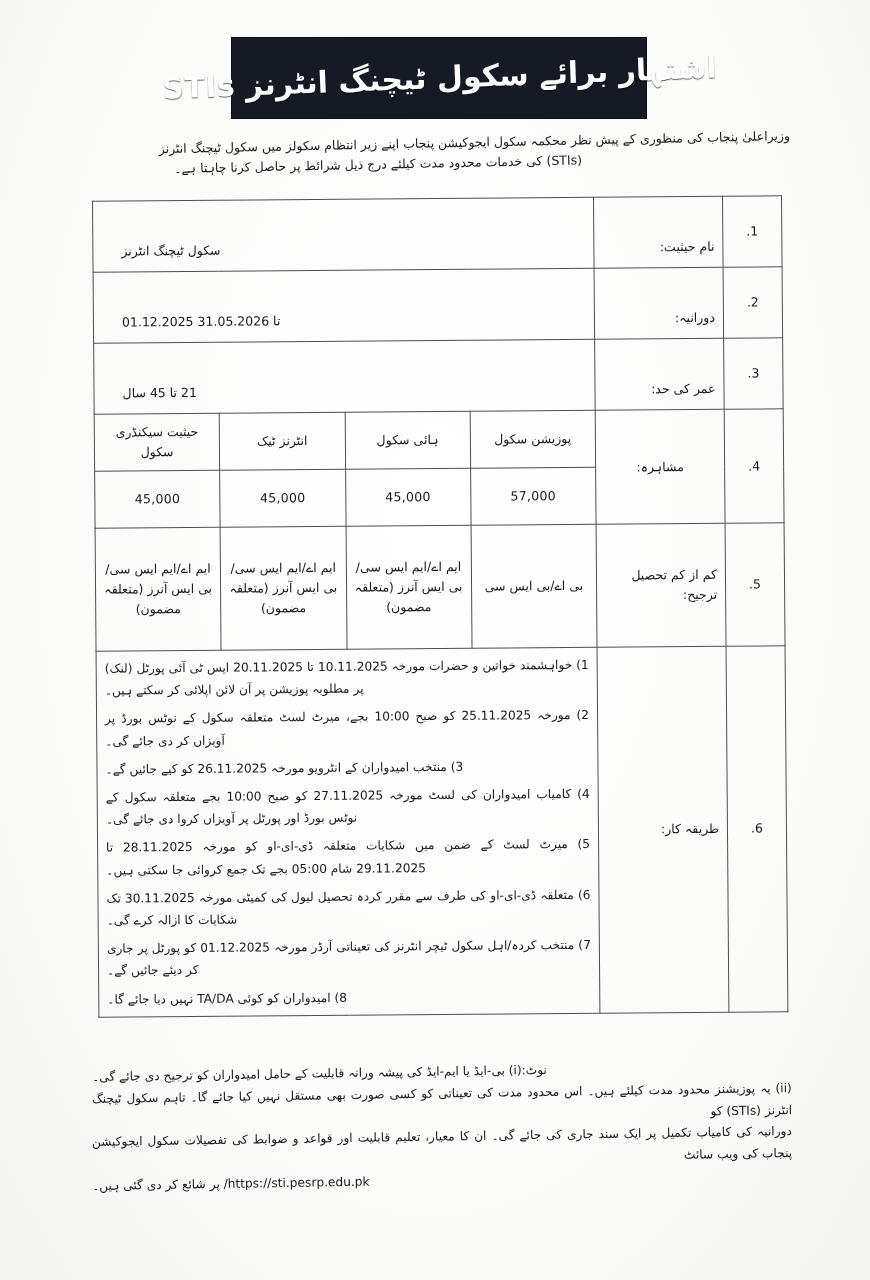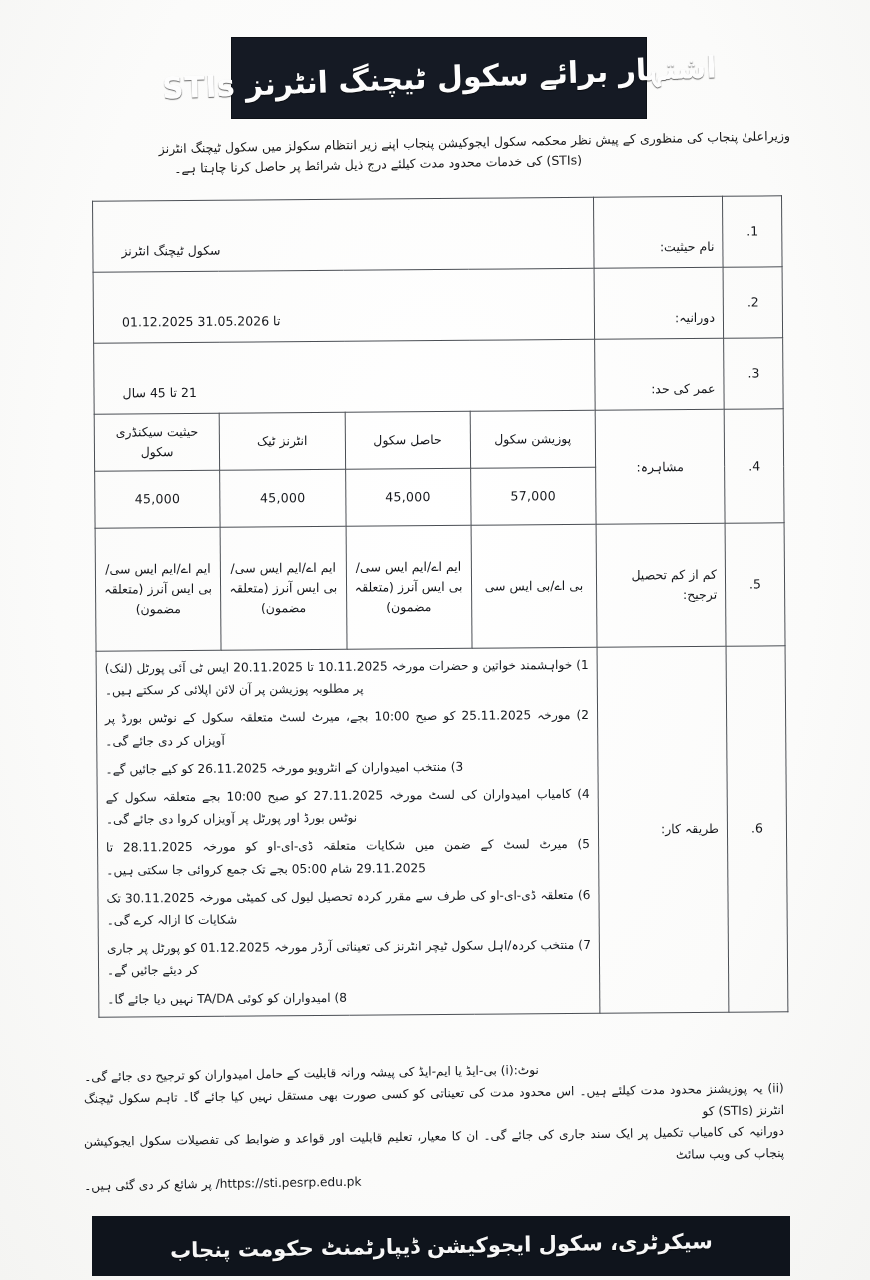--- a/index.html
+++ b/index.html
@@ -155,21 +155,21 @@
     text-align-last: left;
     color: #161a1f;
   }
   ol.steps li:last-child { margin-bottom: 0; }
 
   .label-two-line { line-height: 1.75; }
 
   
   .notes {
     position: absolute;
-    left: 84px;
+    left: 92px;
     top: 1056px;
     width: 700px;
     direction: rtl;
     text-align: justify;
   }
   .notes .nline {
     font-size: 12.2px;
     line-height: 1.78;
     color: #16181c;
     transform: rotate(-0.9deg);
@@ -234,21 +234,21 @@
       <tr class="r3">
         <td class="num">.3</td>
         <td class="label">عمر کی حد:</td>
         <td class="value" colspan="4">21 تا 45 سال</td>
       </tr>
 
       <tr class="pay-head">
         <td class="num" rowspan="2">.4</td>
         <td class="label" rowspan="2">مشاہرہ:</td>
         <td>پوزیشن سکول</td>
-        <td>حاصل سکول</td>
+        <td>ہائی سکول</td>
         <td>انٹرنز ٹیک</td>
         <td>حیثیت سیکنڈری سکول</td>
       </tr>
       <tr class="pay-val">
         <td>57,000</td>
         <td>45,000</td>
         <td>45,000</td>
         <td>45,000</td>
       </tr>
 
@@ -283,17 +283,14 @@
     </tbody>
   </table>
 
   <div class="notes">
     <div class="nline a">نوٹ:(i) بی-ایڈ یا ایم-ایڈ کی پیشہ ورانہ قابلیت کے حامل امیدواران کو ترجیح دی جائے گی۔</div>
     <div class="nline">(ii) یہ پوزیشنز محدود مدت کیلئے ہیں۔ اس محدود مدت کی تعیناتی کو کسی صورت بھی مستقل نہیں کیا جائے گا۔ تاہم سکول ٹیچنگ انٹرنز (STIs) کو</div>
     <div class="nline">دورانیہ کی کامیاب تکمیل پر ایک سند جاری کی جائے گی۔ ان کا معیار، تعلیم قابلیت اور قواعد و ضوابط کی تفصیلات سکول ایجوکیشن پنجاب کی ویب سائٹ</div>
     <div class="nline last">https://sti.pesrp.edu.pk/ پر شائع کر دی گئی ہیں۔</div>
   </div>
 
-  <div class="bottom-banner">
-    <div class="btext">سیکرٹری، سکول ایجوکیشن ڈیپارٹمنٹ حکومت پنجاب</div>
-  </div>
 
 </div>
 
 </body></html>

